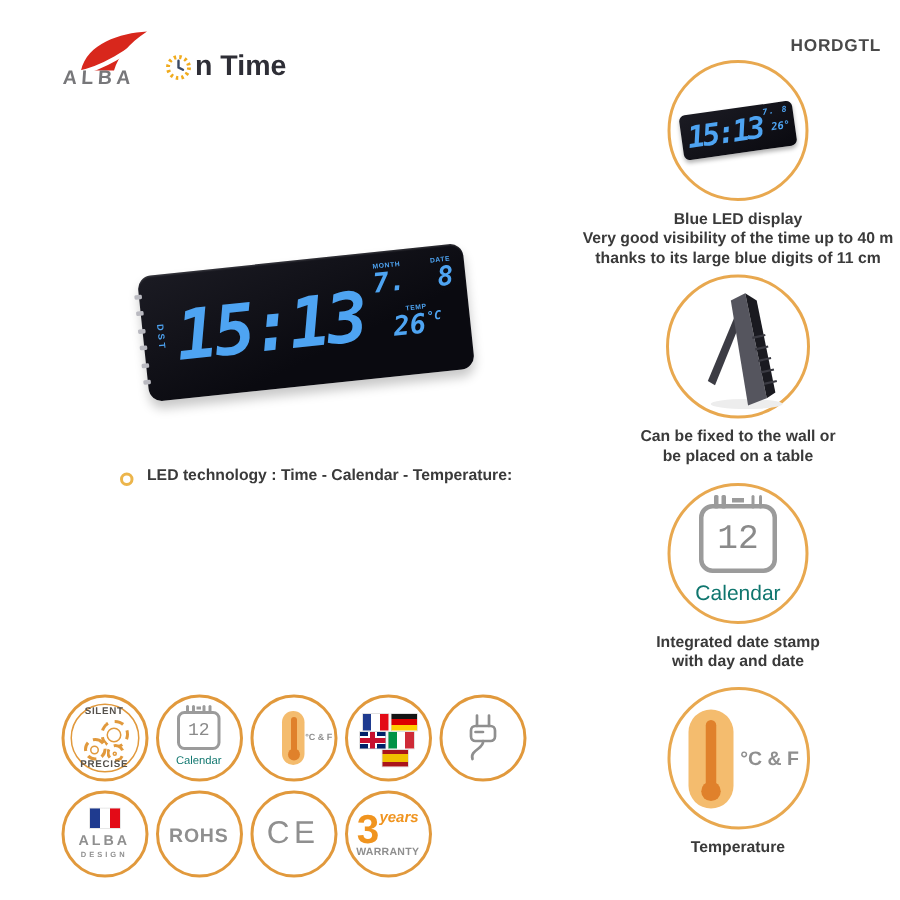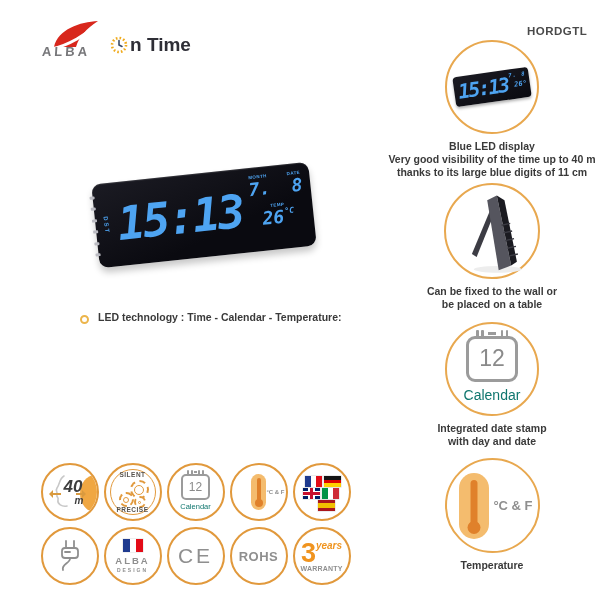--- a/index.html
+++ b/index.html
@@ -66,21 +66,21 @@
                font-family:"DejaVu Sans Mono", monospace; font-weight:bold; font-style:italic;
                font-size:20px; letter-spacing:-2px; color:#4ea4f2; }
   .mini-right { position:absolute; right:3px; top:3px; text-align:right; color:#4ea4f2;
                 font-family:"DejaVu Sans Mono", monospace; font-weight:bold; font-style:italic; }
   .mini-md { font-size:5.5px; letter-spacing:1px; }
   .mini-temp { font-size:7px; margin-top:3px; }
 
   
   .cal-icon { position:relative; width:52px; height:46px; border:3px solid #9b9b9b; border-radius:9px;
               display:flex; align-items:center; justify-content:center;
-              font-size:23px; color:#8a8a8a; background:#fff; }
+              font-size:23px; color:#8a8a8a; background:#fff;font-family:Liberation Mono, monospace; }
   .cal-pins { position:absolute; top:-9px; left:0; right:0; display:flex;
               justify-content:space-between; padding:0 7px; }
   .pin { display:flex; gap:2.5px; }
   .pin i { width:2.5px; height:9px; background:#9b9b9b; border-radius:1px; }
   .cal-dash { position:absolute; top:-6.5px; left:19px; right:19px; height:2.5px; background:#9b9b9b; }
   .cal-label { margin-top:5px; font-size:14px; color:#0f766e; }
   .cal-icon.mini { width:29px; height:26px; border-width:2px; border-radius:5px; font-size:12px; }
   .cal-icon.mini .cal-pins { top:-6px; padding:0 4px; }
   .cal-icon.mini .pin i { width:1.8px; height:6px; }
   .cal-icon.mini .cal-dash { top:-4.5px; left:11px; right:11px; height:1.8px; }
@@ -277,30 +277,20 @@
       <div class="thermo"></div>
       <div class="thermo-label">°C &amp; F</div>
     </div>
     <div class="feat-caption">
       <div>Temperature</div>
     </div>
   </div>
 
   <div class="badges">
 
-    <div class="badge">
-      <div class="b40-glow"></div>
-      <svg class="b40-face" width="24" height="46" viewBox="0 0 24 46">
-        <path d="M18,5 C13,8 14,13 11,17 C9,20 12,21 11,24 C10,26 13,26 12,29 C11,33 16,36 21,35" stroke="#c8c8c8" stroke-width="1.6" fill="none" stroke-linecap="round"></path>
-      </svg>
-      <span class="arrow left"></span>
-      <span class="arrow right"></span>
-      <div class="b40-num">40</div>
-      <div class="b40-m">m</div>
-    </div>
 
     <div class="badge">
       <div class="inner-ring"></div>
       <div class="sp-top">SILENT</div>
       <div class="gear g1"></div>
       <div class="gear g2"></div>
       <div class="gear g3"></div>
       <div class="sp-bottom">PRECISE</div>
     </div>
 
@@ -346,25 +336,25 @@
       </svg>
     </div>
 
     <div class="badge">
       <span class="fr-flag-sm"></span>
       <div class="bd-alba">ALBA</div>
       <div class="bd-design">DESIGN</div>
     </div>
 
     <div class="badge">
+      <div class="rohs-text">ROHS</div>
+    </div>
+
+    <div class="badge">
       <div class="ce-text">CE</div>
-    </div>
-
-    <div class="badge">
-      <div class="rohs-text">ROHS</div>
     </div>
 
     <div class="badge">
       <div class="warr-row">
         <span class="w-num">3</span>
         <span class="w-word">years</span>
       </div>
       <div class="w-label">WARRANTY</div>
     </div>
 

